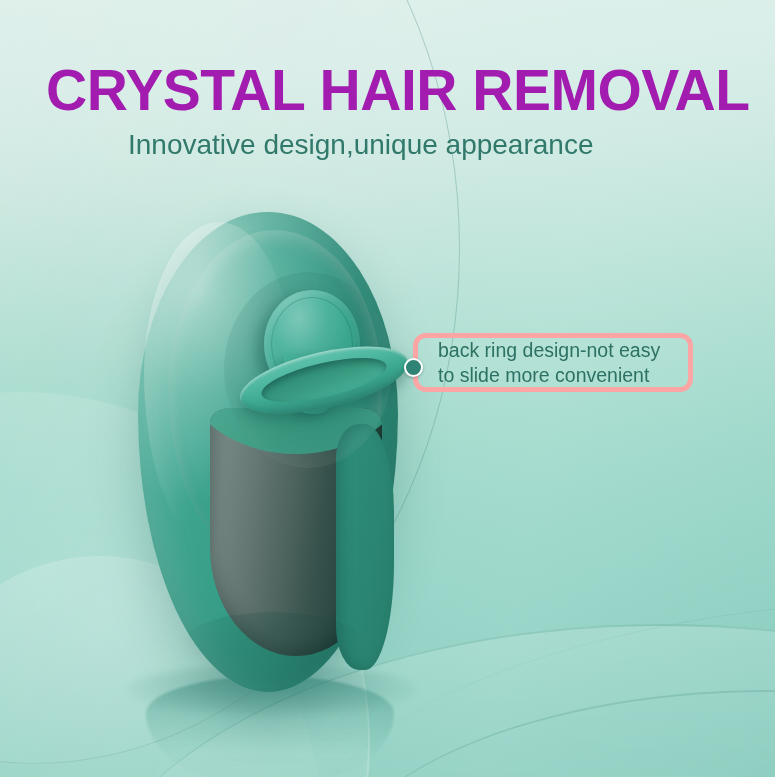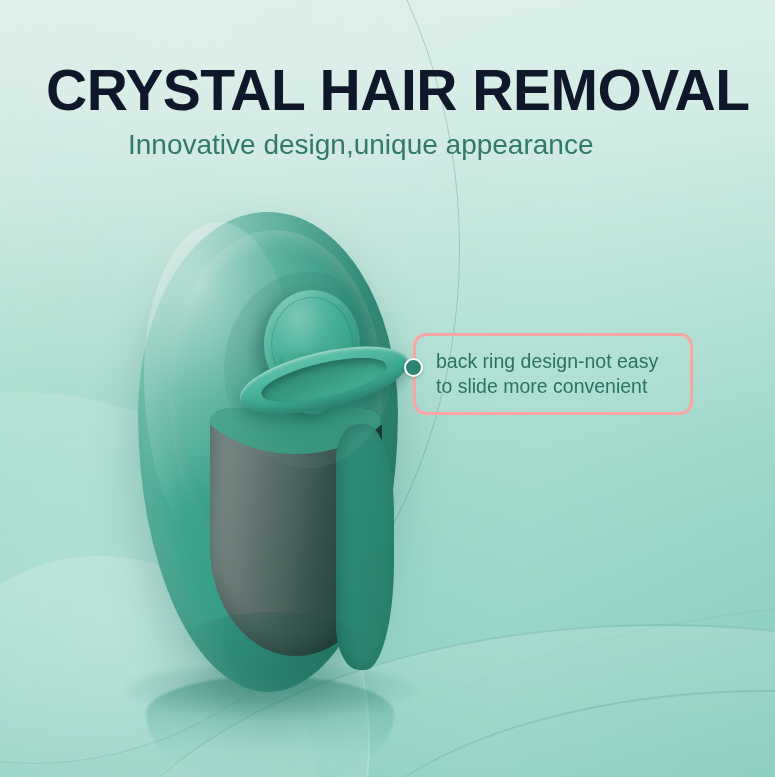--- a/index.html
+++ b/index.html
@@ -123,21 +123,21 @@
   
   .headline {
     position: absolute;
     left: 46px;
     top: 62px;
     width: 690px;
     font-size: 57px;
     line-height: 1.0;
     font-weight: 700;
     letter-spacing: -0.5px;
-    color: #0f172a;
+    color: #a21caf;
     white-space: nowrap;
   }
   .subtitle {
     position: absolute;
     left: 128px;
     top: 131px;
     font-size: 28px;
     line-height: 1.0;
     font-weight: 400;
     color: #31796b;
@@ -380,23 +380,23 @@
         rgba(26,104,90,0.00) 80%);
     filter: blur(3px);
   }
 
   
   .callout-box {
     position: absolute;
     left: 413px;
     top: 333px;
     width: 280px;
-    height: 82px;
+    height: 59px;
     box-sizing: border-box;
-    border: 3px solid #fca5a5;
+    border: 5px solid #fca5a5;
     border-radius: 13px;
     background: rgba(255,255,255,0.035);
     display: flex;
     align-items: center;
   }
   .callout-text {
     padding: 0 14px 0 20px;
     font-size: 19.5px;
     line-height: 1.28;
     color: #2c7164;

